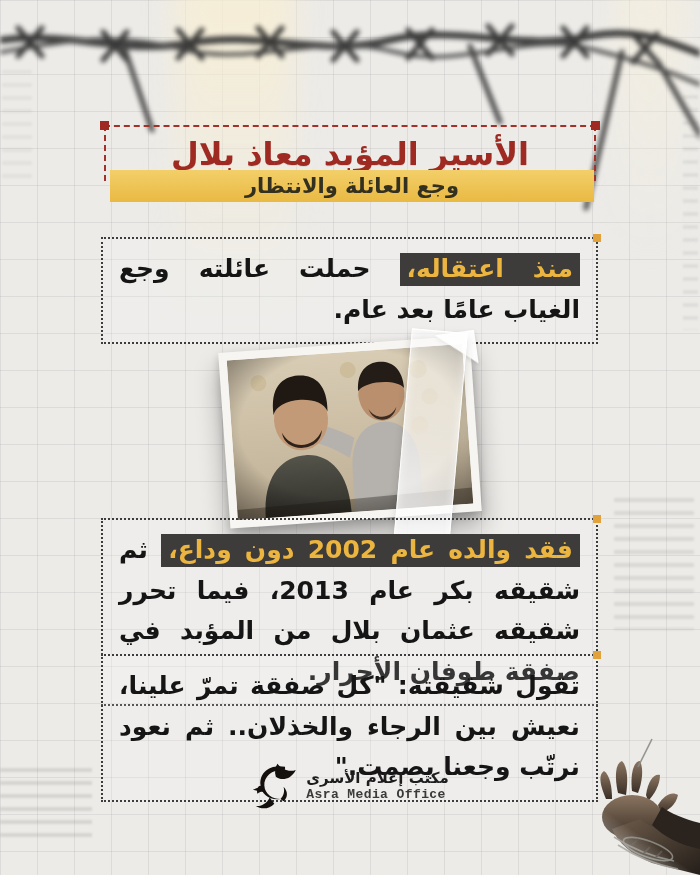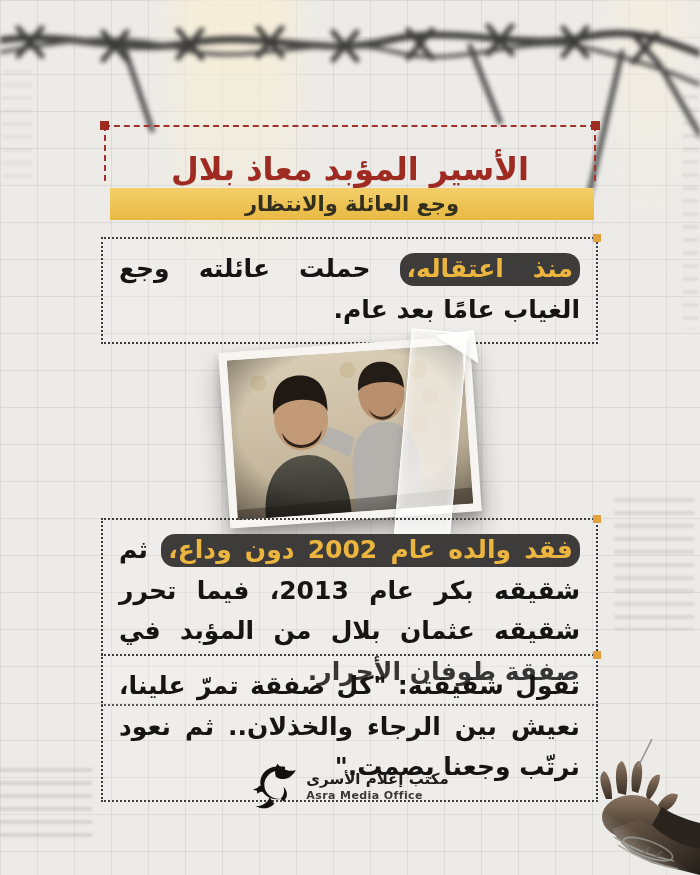--- a/index.html
+++ b/index.html
@@ -31,36 +31,36 @@
   .wm-right-edge{right:2px;top:95px;width:15px;height:235px;opacity:.35;}
   .wm-left-top{left:2px;top:70px;width:30px;height:115px;opacity:.25;}
 
   
   .title-wrap{position:absolute;top:125px;left:104px;width:492px;height:60px;}
   .title-frame{position:absolute;inset:0;height:56px;
     border-top:2px dashed #a23229;border-left:2px dashed #a23229;border-right:2px dashed #a23229;}
   .title-frame::before,.title-frame::after{content:"";position:absolute;width:9px;height:9px;background:#9e2a22;top:-6px;}
   .title-frame::before{left:-6px;}
   .title-frame::after{right:-6px;}
-  .title{position:relative;margin:15px;padding-top:10px;text-align:center;direction:rtl;
+  .title{position:relative;margin:0;padding-top:10px;text-align:center;direction:rtl;
     color:#9e2a22;font-size:32px;font-weight:bold;letter-spacing:0;line-height:1.2;
     text-shadow:0 1px 0 rgba(0,0,0,.08);}
 
   
-  .banner{position:absolute;top:188px;left:110px;width:484px;height:32px;
+  .banner{position:absolute;top:170px;left:110px;width:484px;height:32px;
     background:linear-gradient(to bottom,#f3cf69,#e9b943);
     display:flex;align-items:center;justify-content:center;direction:rtl;
     color:#33301f;font-size:21px;font-weight:bold;}
 
   
   .tblock{position:absolute;left:101px;width:497px;border:2px dotted #3c3c3c;
     padding:10px 16px 12px;direction:rtl;color:#151515;font-size:25px;font-weight:bold;
     line-height:1.62;text-align:justify;background:rgba(255,255,255,.14);}
   .tblock .corner-dot{position:absolute;top:-5px;right:-5px;width:8px;height:8px;background:#e2a23b;}
-  .hl{background:#3d3c3a;color:#ecb53f;padding:1px 7px 3px;border-radius:14px;}
+  .hl{background:#3d3c3a;color:#ecb53f;padding:1px 7px 3px;}
   .b1{top:237px;}
   .b2{top:518px;}
   .b3{top:654px;}
 
   
   .photo-stage{position:absolute;top:336px;left:220px;width:270px;height:200px;}
   .photo{position:absolute;left:4px;top:8px;width:252px;height:176px;background:#f6f5f2;
     padding:8px;transform:rotate(-4deg);
     box-shadow:0 16px 26px rgba(0,0,0,.33), 0 4px 8px rgba(0,0,0,.18);}
   .photo svg{display:block;}
@@ -70,21 +70,21 @@
   .tape{position:absolute;left:178px;top:-8px;width:56px;height:214px;transform:rotate(9deg);
     background:linear-gradient(to bottom, rgba(255,255,255,.42), rgba(255,255,255,.62) 55%, rgba(255,255,255,.85));
     border:1px solid rgba(255,255,255,.9);
     box-shadow:0 5px 9px rgba(0,0,0,.14), inset 0 0 10px rgba(255,255,255,.6);}
 
   
   .footer-logo{position:absolute;top:762px;left:50%;transform:translateX(-50%);
     display:flex;align-items:center;gap:9px;}
   .logo-text{display:flex;flex-direction:column;align-items:flex-start;line-height:1.25;}
   .logo-ar{direction:rtl;font-size:15px;font-weight:bold;color:#1d1d1d;}
-  .logo-en{font-size:11px;font-weight:bold;color:#3a3a3a;letter-spacing:.4px;}
+  .logo-en{font-size:13px;font-weight:bold;color:#3a3a3a;letter-spacing:.4px;font-family:Liberation Mono, monospace;}
 
   
   .hands{position:absolute;right:0;bottom:0;filter:blur(.5px);
     -webkit-mask-image:linear-gradient(215deg,#000 58%,transparent 88%);
     mask-image:linear-gradient(215deg,#000 58%,transparent 88%);}
 </style>
 </head>
 <body>
 
 <div class="poster">

